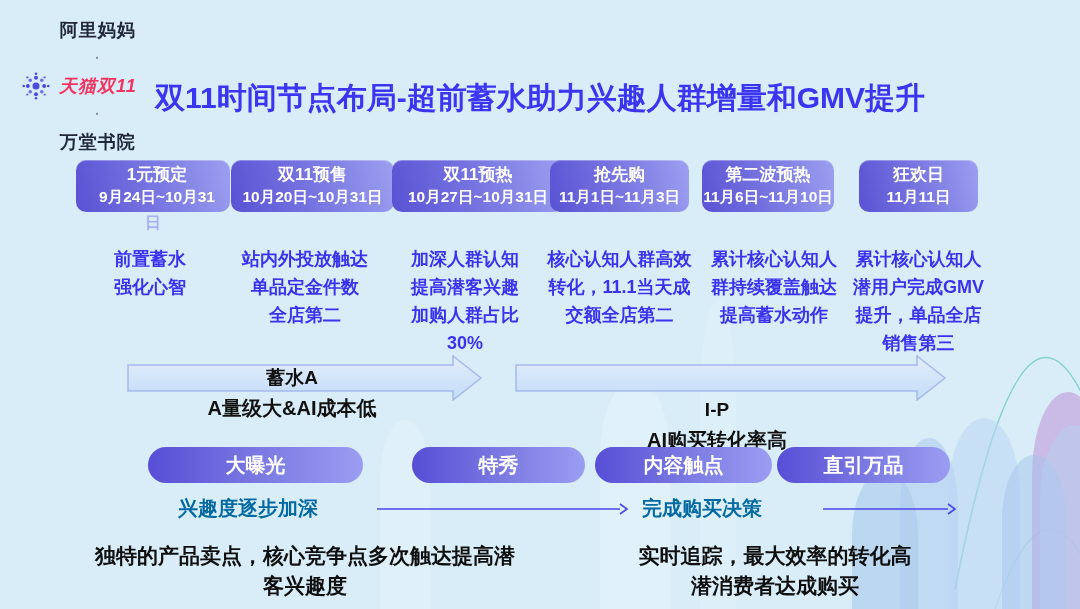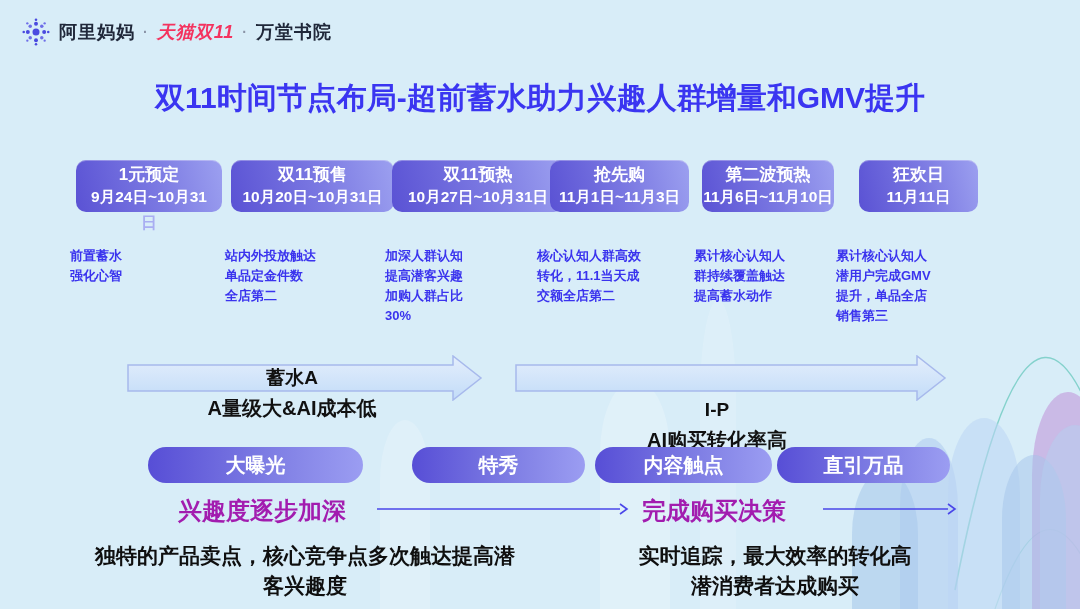--- a/index.html
+++ b/index.html
@@ -7,43 +7,43 @@
     position:relative;width:1080px;height:609px;overflow:hidden;
     background:#d8edf8;
     font-family:"Liberation Sans",sans-serif;
   }
   .decor-layer{position:absolute;inset:0;z-index:0;pointer-events:none;}
   .wave-bar{position:absolute;border-radius:50% 50% 0 0 / 32% 32% 0 0;}
   .c{position:absolute;z-index:1;}
 
   
   .brand{top:18px;left:22px;display:flex;align-items:center;gap:9px;}
-  .brand-text{font-size:18px;font-weight:700;color:#20283a;letter-spacing:1px;display:flex;align-items:center;gap:8px;}
+  .brand-text{font-size:18px;font-weight:700;color:#20283a;letter-spacing:1px;display:flex;align-items:center;gap:8px;flex-direction:column;}
   .brand-red{color:#f4335f;font-style:italic;font-weight:800;}
   .sep{color:#8a93a6;font-weight:700;font-size:14px;}
 
   
   .title{top:78px;left:0;width:1080px;text-align:center;font-size:30px;font-weight:900;color:#3a35f1;}
 
   
   .phase-box{
     top:160px;height:52px;border-radius:10px;color:#fff;text-align:center;
     display:flex;flex-direction:column;justify-content:center;
     background:linear-gradient(75deg,#5a52d4 0%,#7b79e2 55%,#9ca0f0 100%);
     box-shadow:inset 0 1px 0 rgba(255,255,255,.3);
   }
   .phase-title{font-size:17px;font-weight:800;line-height:1.35;}
   .phase-date{font-size:15.5px;font-weight:800;line-height:1.3;white-space:nowrap;}
   .phase-overflow{position:absolute;top:53px;left:0;right:0;text-align:center;color:#a9aef2;font-size:16px;font-weight:800;}
-  .pb1{left:76px;width:146px;}  .pb2{left:231px;width:163px;}
+  .pb1{left:76px;width:146px;padding-left:8px;}  .pb2{left:231px;width:163px;}
   .pb3{left:392px;width:172px;} .pb4{left:550px;width:139px;}
   .pb5{left:702px;width:132px;} .pb6{left:859px;width:119px;}
 
   
-  .phase-desc{top:246px;text-align:left;color:#3a33ee;font-weight:800;font-size:13px;line-height:1.55;white-space:pre-line;}
+  .phase-desc{top:246px;text-align:center;color:#3a33ee;font-weight:800;font-size:18px;line-height:1.55;white-space:pre-line;}
   .pd1{left:70px;width:160px;}  .pd2{left:225px;width:160px;}
   .pd3{left:385px;width:160px;} .pd4{left:537px;width:165px;}
   .pd5{left:694px;width:160px;} .pd6{left:836px;width:165px;}
 
   
   .stage-arrow{position:absolute;}
   .sa1{left:127px;top:355px;} .sa2{left:515px;top:355px;}
   .arrow-label{top:364px;height:28px;line-height:28px;font-size:19px;font-weight:800;color:#111;text-align:center;}
   .al1{left:127px;width:330px;} .al2{left:515px;width:404px;margin-top:32px;}
   .arrow-sub{top:395px;font-size:20px;font-weight:800;color:#111;text-align:center;}
@@ -51,21 +51,21 @@
   
   .pill{
     top:447px;height:36px;border-radius:18px;color:#fff;font-size:20px;font-weight:800;
     display:flex;align-items:center;justify-content:center;
     background:linear-gradient(90deg,#574ed6 0%,#7d7ce3 55%,#9b9df2 100%);
   }
   .pl1{left:148px;width:215px;} .pl2{left:412px;width:173px;}
   .pl3{left:595px;width:177px;} .pl4{left:777px;width:173px;}
 
   
-  .flow-label{top:495px;font-size:24px;font-weight:800;color:#a21caf;}
+  .flow-label{top:495px;font-size:20px;font-weight:800;color:#0369a1;}
   .fl1{left:178px;} .fl2{left:642px;}
   .flow-arrow{position:absolute;top:502px;}
   .fa1{left:377px;} .fa2{left:823px;}
 
   
   .footnote{top:541px;font-size:21px;font-weight:800;color:#0f0f0f;text-align:center;line-height:1.45;white-space:pre-line;}
   .fn1{left:55px;width:500px;} .fn2{left:560px;width:430px;}
 </style>
 </head>
 <body>

